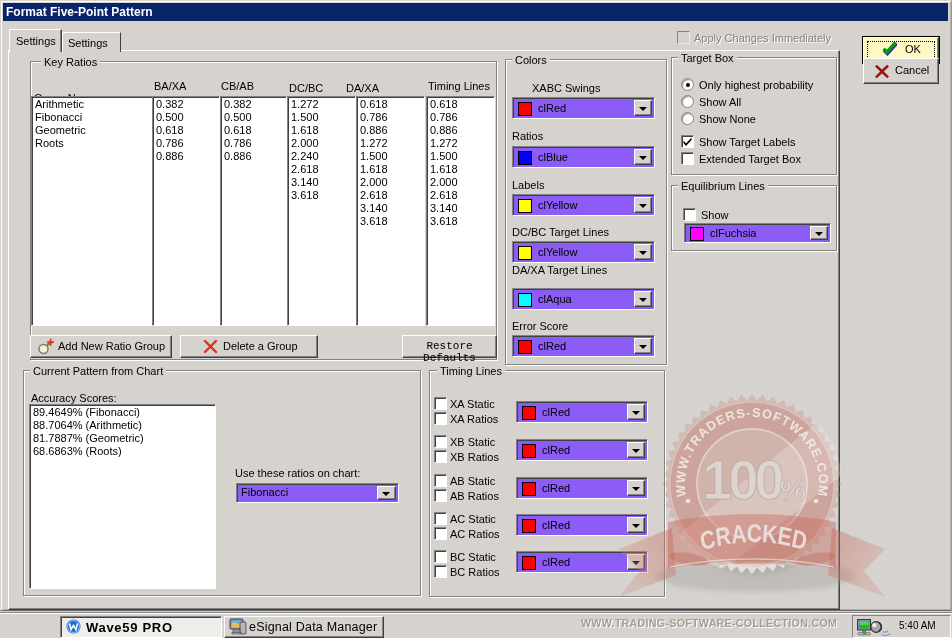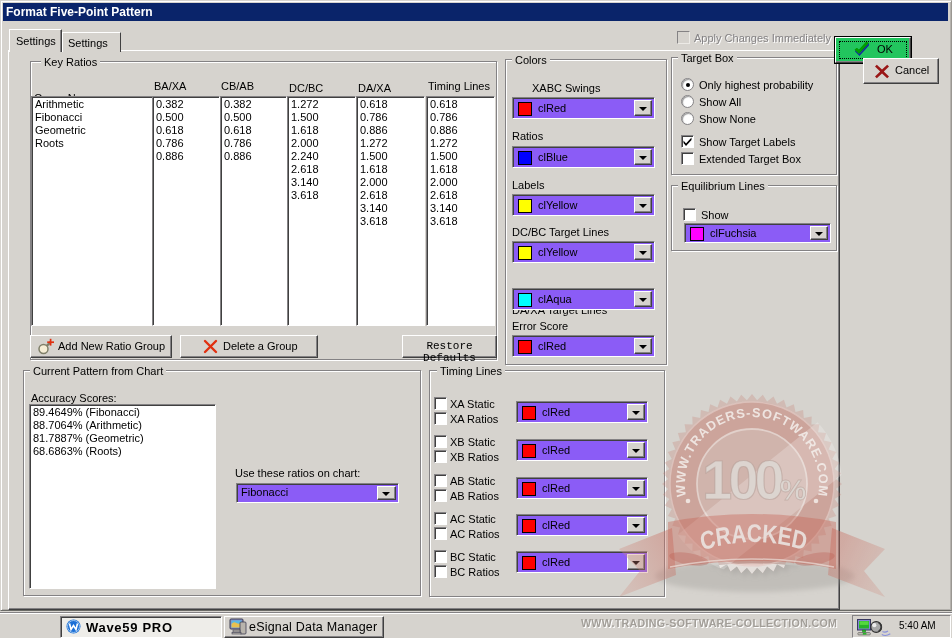--- a/index.html
+++ b/index.html
@@ -38,21 +38,21 @@
 
 <div class="cb cbg" style="left:677px;top:31px;"></div>
 <div class="ab lbl" style="left:694px;top:32px;color:#848284;text-shadow:1px 1px 0 #fff;">Apply Changes Immediately</div>
 
 <div class="ab grp" style="left:30px;top:61px;width:465px;height:297px;"></div>
 <div class="ab lbl" style="left:41px;top:56px;background:#d6d3ce;padding:0 3px;">Key Ratios</div>
 <div class="ab lbl" style="left:34px;top:92px;">Group Name</div>
 <div class="ab lbl" style="left:154px;top:80px;">BA/XA</div>
 <div class="ab lbl" style="left:221px;top:80px;">CB/AB</div>
 <div class="ab lbl" style="left:289px;top:82px;">DC/BC</div>
-<div class="ab lbl" style="left:358px;top:82px;">DA/XA</div>
+<div class="ab lbl" style="left:346px;top:82px;">DA/XA</div>
 <div class="ab lbl" style="left:428px;top:80px;">Timing Lines</div>
 <div class="ab sunk lb" style="left:31px;top:96px;width:117px;height:227px;">Arithmetic
 Fibonacci
 Geometric
 Roots</div>
 <div class="ab sunk lb" style="left:152px;top:96px;width:63px;height:227px;">0.382
 0.500
 0.618
 0.786
 0.886</div>
@@ -151,21 +151,21 @@
     </div>
   </div>
 <div class="ab lbl" style="left:512px;top:226px;">DC/BC Target Lines</div>
 <div class="combo" style="left:512px;top:241px;width:141px;height:20px;">
   <div class="sw" style="background:#ffff00;"></div>
     <span class="ctext">clYellow</span>
   <div class="darr">
       <div class="tri"></div>
     </div>
   </div>
-<div class="ab lbl" style="left:512px;top:264px;margin-top:40px;">DA/XA Target Lines</div>
+<div class="ab lbl" style="left:512px;top:264px;">DA/XA Target Lines</div>
 <div class="combo" style="left:512px;top:288px;width:141px;height:20px;">
   <div class="sw" style="background:#00ffff;"></div>
     <span class="ctext">clAqua</span>
   <div class="darr">
       <div class="tri"></div>
     </div>
   </div>
 <div class="ab lbl" style="left:512px;top:320px;">Error Score</div>
 <div class="combo" style="left:512px;top:335px;width:141px;height:20px;">
   <div class="sw" style="background:#ff0000;"></div>
@@ -257,21 +257,21 @@
 <div class="cb" style="left:683px;top:208px;"></div>
 <div class="ab lbl" style="left:701px;top:209px;">Show</div>
 <div class="combo" style="left:684px;top:223px;width:145px;height:18px;">
   <div class="sw" style="top:3px;background:#ff00ff;"></div>
     <span class="ctext" style="top:2px;">clFuchsia</span>
   <div class="darr">
       <div class="tri" style="top:5px;"></div>
     </div>
   </div>
 
-<div class="ab" style="left:834px;top:36px;width:76px;height:26px;background:#22c55e;border:1px solid #000;">
+<div class="ab" style="left:862px;top:36px;width:76px;height:26px;background:#fef9c3;border:1px solid #000;">
   <div class="ab" style="left:0;top:0;width:74px;height:24px;border:1px solid;border-color:#fff #404040 #404040 #fff;box-shadow:inset -1px -1px 0 #848284;"></div>
   <div class="ab" style="left:4px;top:4px;width:66px;height:16px;border:1px dotted #000;"></div>
   <svg class="ab" style="left:17px;top:4px;" width="19" height="17" viewBox="0 0 19 17">
     <path d="M3,9 L7,13 L17,2 L14,1 L7,9 L5,7 z" fill="#007800"></path>
     <path d="M7,13 L17,2 L17,4.5 L7.5,15 L3,10.5 L3.5,9.2 z" fill="#12309a"></path>
     <path d="M2.5,8.5 L6.8,12.6 L16.5,1.8 L13.8,1.2 L6.8,8.8 L4.6,6.9 z" fill="#00a000"></path>
   </svg>
   <span class="ab" style="left:42px;top:6px;">OK</span>
 </div>
 <div class="btn" style="left:863px;top:58px;width:74px;height:24px;">

